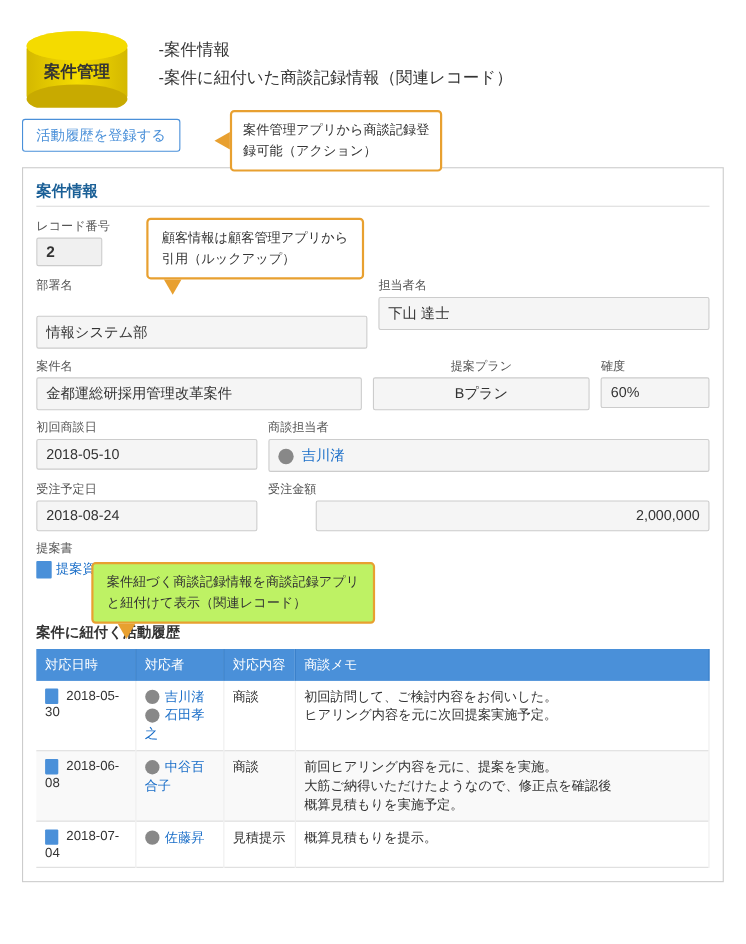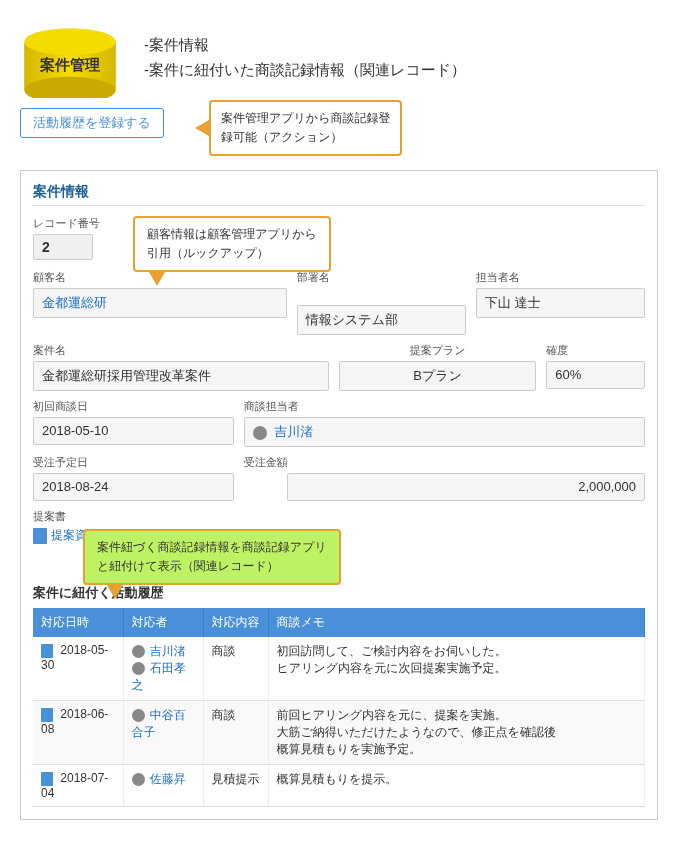--- a/index.html
+++ b/index.html
@@ -169,21 +169,21 @@
   </svg>
 
   <div>
     <div style="font-size:15px;margin-bottom:6px;">-案件情報</div>
     <div style="font-size:15px;">-案件に紐付いた商談記録情報（関連レコード）</div>
   </div>
 </div>
 
 <div class="main-content">
 
-  <div style="position:relative; margin-bottom: 32px;">
+  <div style="position:relative; margin-bottom: 14px;">
     <button class="action-button">活動履歴を登録する</button>
     
     <div style="position:absolute; left:175px; top:-8px; display:flex; align-items:center;">
 
       <div style="width:0;height:0;border-top:8px solid transparent;border-bottom:8px solid transparent;border-right:14px solid #e8a030;"></div>
       <div style="background:#fff;border:2px solid #e8a030;border-radius:4px;padding:7px 10px;font-size:12px;line-height:1.6;">
         案件管理アプリから商談記録登<br>録可能（アクション）
       </div>
     </div>
   </div>
@@ -202,24 +202,20 @@
           <div style="background:#fff;border:2px solid #e8a030;border-radius:4px;padding:7px 12px;font-size:12px;line-height:1.6;white-space:nowrap;">
             顧客情報は顧客管理アプリから<br>引用（ルックアップ）
           </div>
 
           <div style="position:absolute;bottom:-14px;left:16px;width:0;height:0;border-left:8px solid transparent;border-right:8px solid transparent;border-top:14px solid #e8a030;"></div>
         </div>
       </div>
     </div>
 
     <div class="field-row">
-      <div class="field-group" style="flex:3;">
-        <div class="field-label">顧客名</div>
-        <div class="field-value link">金都運総研</div>
-      </div>
       <div class="field-group" style="flex:2;gap:17px;">
         <div class="field-label">部署名</div>
         <div class="field-value">情報システム部</div>
       </div>
       <div class="field-group" style="flex:2;">
         <div class="field-label">担当者名</div>
         <div class="field-value">下山 達士</div>
       </div>
     </div>
 

